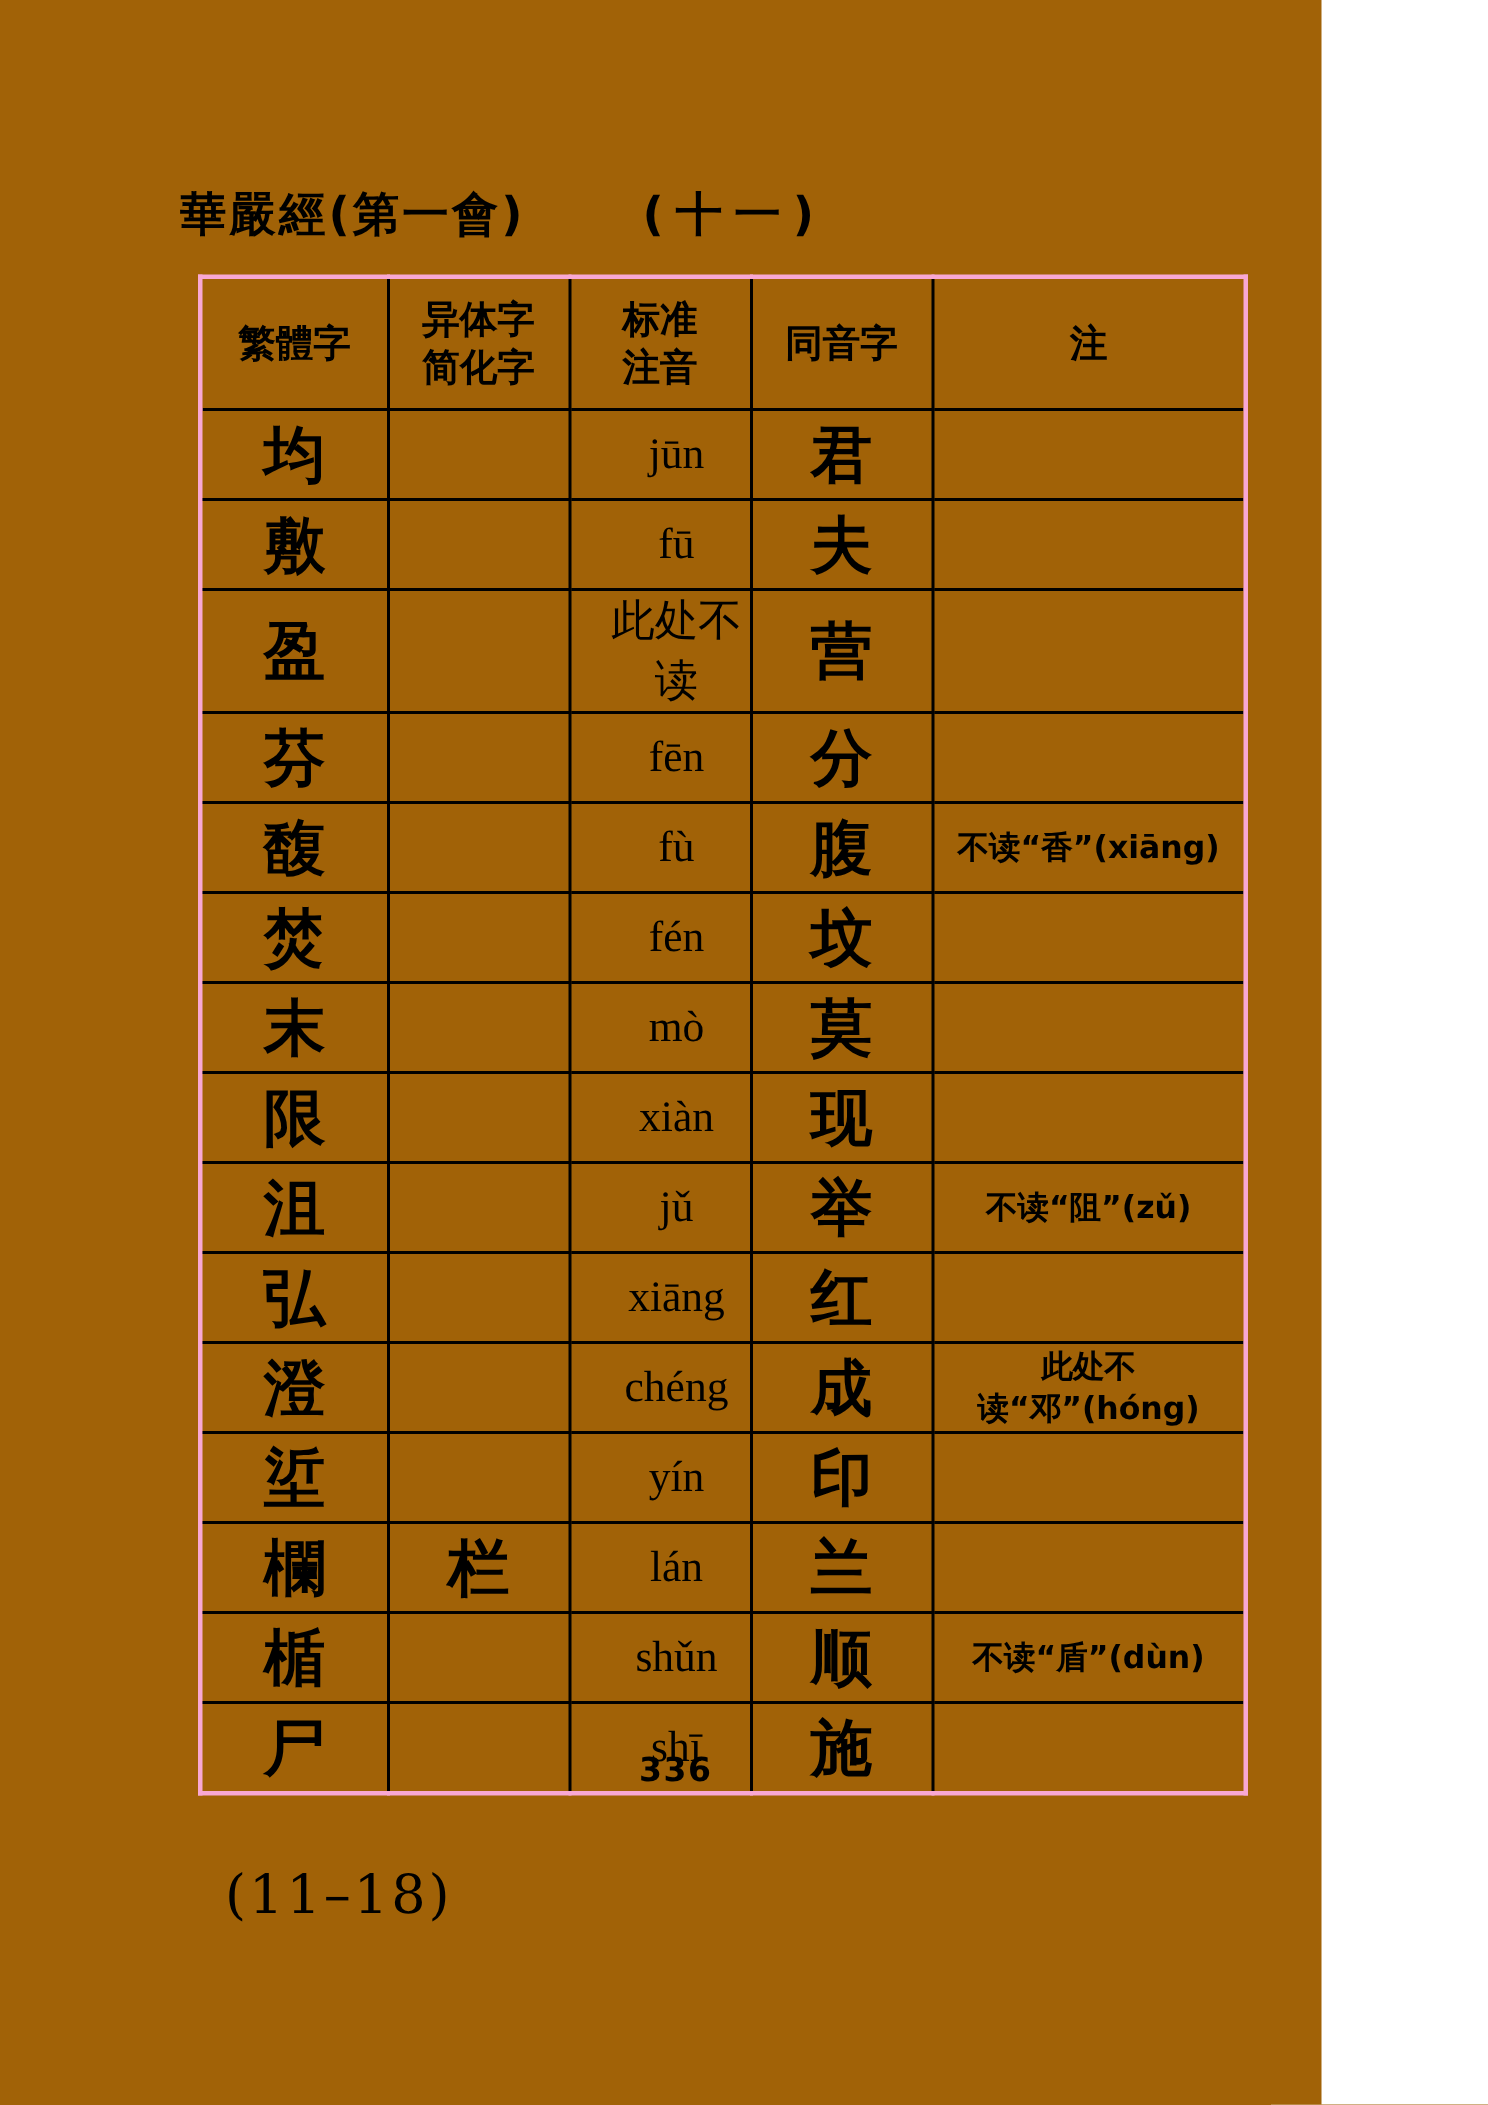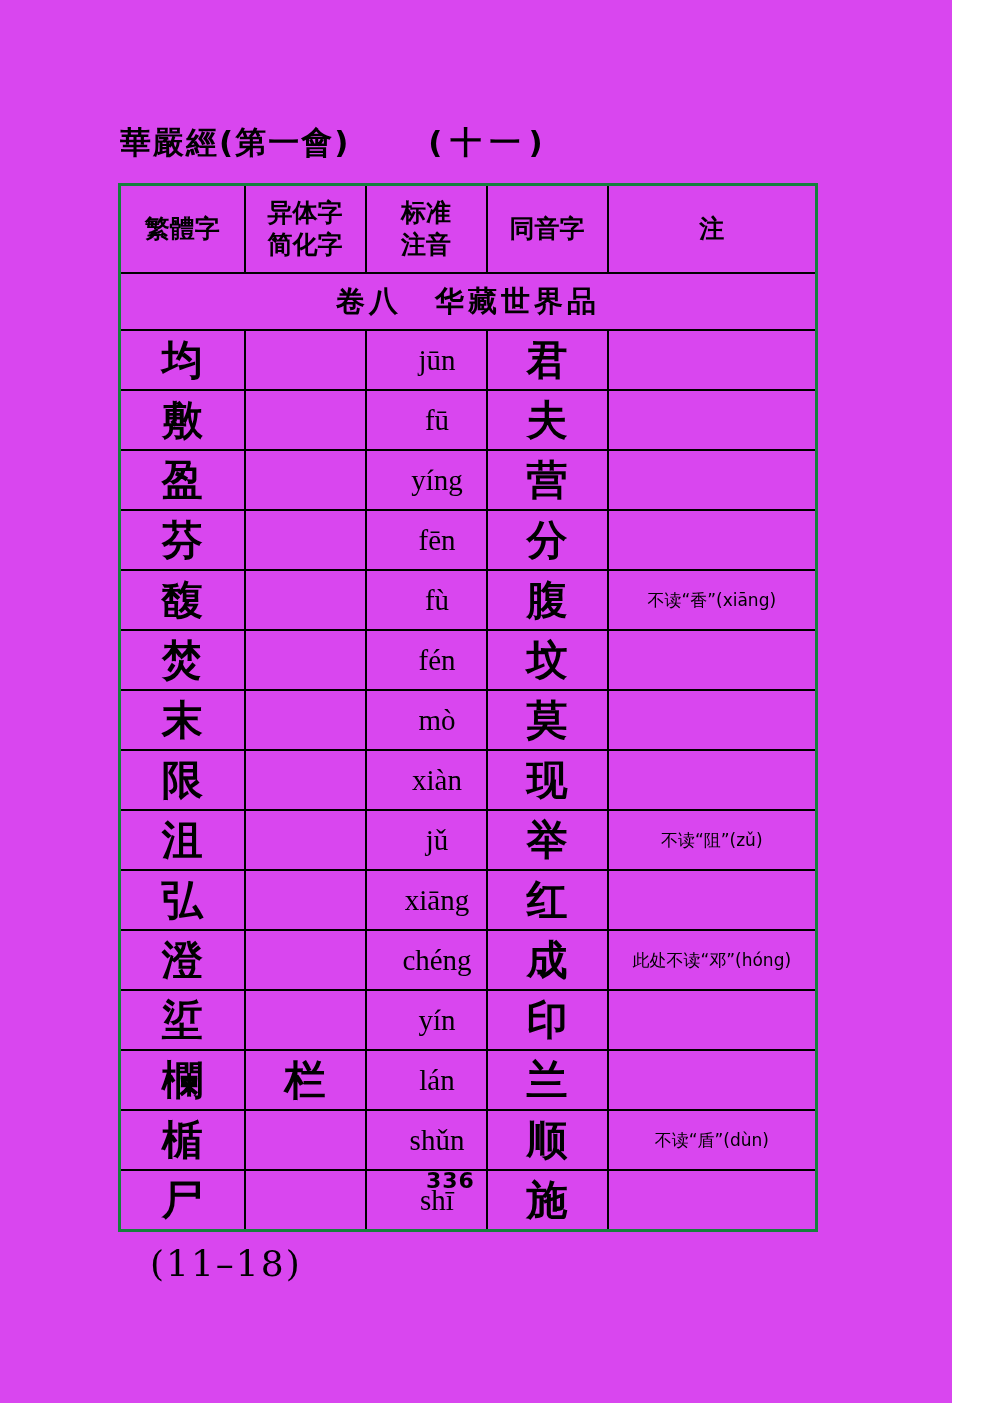--- a/index.html
+++ b/index.html
@@ -2,36 +2,36 @@
 <html><head>
 <meta charset="utf-8">
 <style>
   html,body { margin:0; padding:0; }
   body {
     width:992px; height:1403px;
     background:#ffffff;
     font-family:"DejaVu Sans", sans-serif;
     color:#000;
   }
-  .page { position:relative; width:952px; height:1403px; background:#d946ef; overflow:hidden; }
+  .page { position:relative; width:881px; height:1403px; background:#a16207; overflow:hidden; }
 
   
   .title-row {
     position:absolute; top:122px; left:120px;
     font-size:31px; font-weight:600; letter-spacing:2px;
     white-space:nowrap;
   }
   .title-part { margin-left:78px; letter-spacing:8px; }
 
   
   table.ptable {
-    position:absolute; top:183px; left:118px;
+    position:absolute; top:183px; left:132px;
     width:697px;
     border-collapse:collapse; table-layout:fixed;
-    border:3px solid #15803d;
+    border:3px solid #f9a8d4;
   }
   .ptable td, .ptable th {
     border:2px solid #000;
     padding:0; margin:0;
     text-align:center; vertical-align:middle;
     color:#000; overflow:hidden;
   }
   .head-row th {
     height:86px;
     font-size:25px; font-weight:700; line-height:1.3;
@@ -46,21 +46,21 @@
   td.trad-char-cell, td.variant-char-cell, td.homophone-cell {
     font-size:41px; font-weight:600;
     font-family:"DejaVu Sans", sans-serif;
   }
   td.pinyin-cell {
     font-size:29px; font-weight:500;
     font-family:"Liberation Serif", serif;
     padding-left:22px;
   }
   td.note-cell {
-    font-size:17px; font-weight:400;
+    font-size:21px; font-weight:700;
     letter-spacing:0px;
   }
 
   
   .footer-left {
     position:absolute; top:1243px; left:150px;
     font-size:36px; font-family:"DejaVu Serif", serif; letter-spacing:2px;
   }
   .footer-page {
     position:absolute; top:1168px; left:426px;
@@ -100,42 +100,39 @@
         </th>
         <th>
           <span class="hl">同音字</span>
         </th>
         <th>
           <span class="hl">注</span>
         </th>
       </tr>
     </thead>
     <tbody id="tbody">
-      <tr class="section-row">
-        <td colspan="5">卷八　华藏世界品</td>
-      </tr>
 
     <tr class="data-row">
           <td class="trad-char-cell">均</td>
           <td class="variant-char-cell"></td>
           <td class="pinyin-cell">jūn</td>
           <td class="homophone-cell">君</td>
           <td class="note-cell"></td>
         </tr>
         <tr class="data-row">
           <td class="trad-char-cell">敷</td>
           <td class="variant-char-cell"></td>
           <td class="pinyin-cell">fū</td>
           <td class="homophone-cell">夫</td>
           <td class="note-cell"></td>
         </tr>
         <tr class="data-row">
           <td class="trad-char-cell">盈</td>
           <td class="variant-char-cell"></td>
-          <td class="pinyin-cell">yíng</td>
+          <td class="pinyin-cell">此处不读</td>
           <td class="homophone-cell">营</td>
           <td class="note-cell"></td>
         </tr>
         <tr class="data-row">
           <td class="trad-char-cell">芬</td>
           <td class="variant-char-cell"></td>
           <td class="pinyin-cell">fēn</td>
           <td class="homophone-cell">分</td>
           <td class="note-cell"></td>
         </tr>

